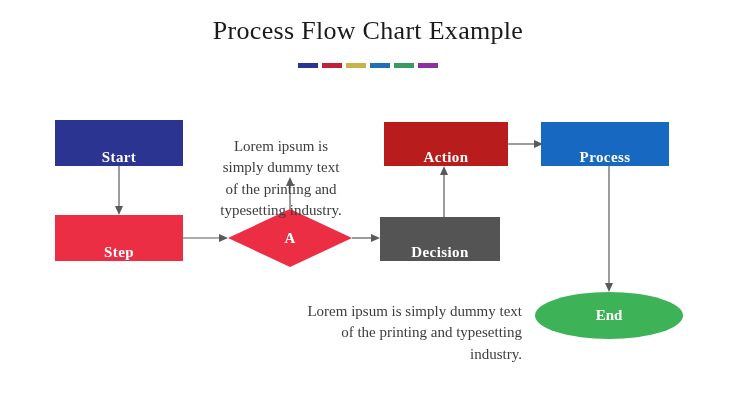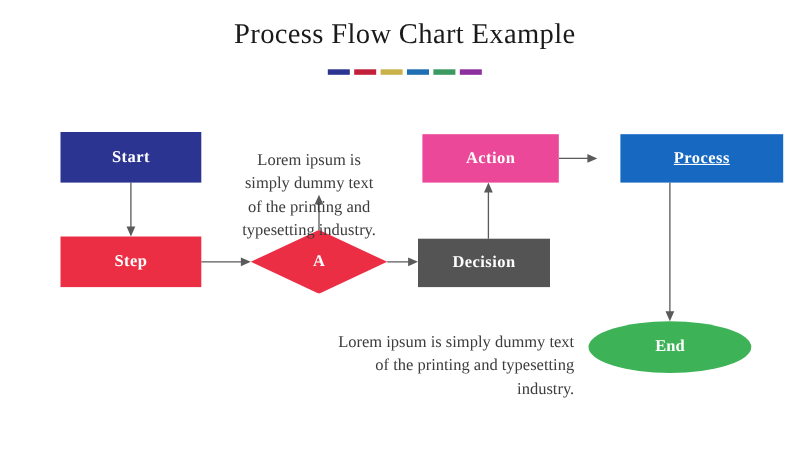--- a/index.html
+++ b/index.html
@@ -44,35 +44,35 @@
   #dash-bar .dash {
     width: 20px;
     height: 5px;
     border-radius: 0;
   }
 
   
   .node {
     position: absolute;
     display: flex;
-    align-items: center;
+    align-items: flex-end;
     justify-content: center;
     color: #ffffff;
     font-family: "Liberation Serif", serif;
     font-weight: bold;
     font-size: 15px;
     letter-spacing: 0.4px;
     box-sizing: border-box;
   }
 
   .node-start   { left: 55px;  top: 120px; width: 128px; height: 46px; background: #2b3591; }
   .node-step    { left: 55px;  top: 215px; width: 128px; height: 46px; background: #ec2e45; }
   .node-action  { left: 384px; top: 122px; width: 124px; height: 44px; background: #d0a92c; }
   .node-decision{ left: 380px; top: 217px; width: 120px; height: 44px; background: #545454; }
-  .node-process { left: 564px; top: 122px; width: 148px; height: 44px; background: #1668c0; text-decoration: underline; }
+  .node-process { left: 541px; top: 122px; width: 128px; height: 44px; background: #1668c0; }
 
   
   #node-a-wrap {
     position: absolute;
     left: 228px;
     top: 209px;
     width: 124px;
     height: 58px;
   }
   #node-a-shape {
@@ -212,21 +212,21 @@
 
   <div id="node-a-wrap">
     <div id="node-a-shape" style="background: rgb(236, 46, 69);"></div>
     <div id="node-a-label">A</div>
   </div>
 
   <div class="node node-decision" style="background: rgb(84, 84, 84);">
     <span>Decision</span>
   </div>
 
-  <div class="node node-action" style="background: #ec4899;">
+  <div class="node node-action" style="background: #b91c1c;">
     <span>Action</span>
   </div>
 
   <div class="node node-process" style="background: rgb(22, 104, 192);">
     <span>Process</span>
   </div>
 
   <div id="node-end" style="background: rgb(62, 178, 87); align-items: center;">
     <span>End</span>
   </div>

